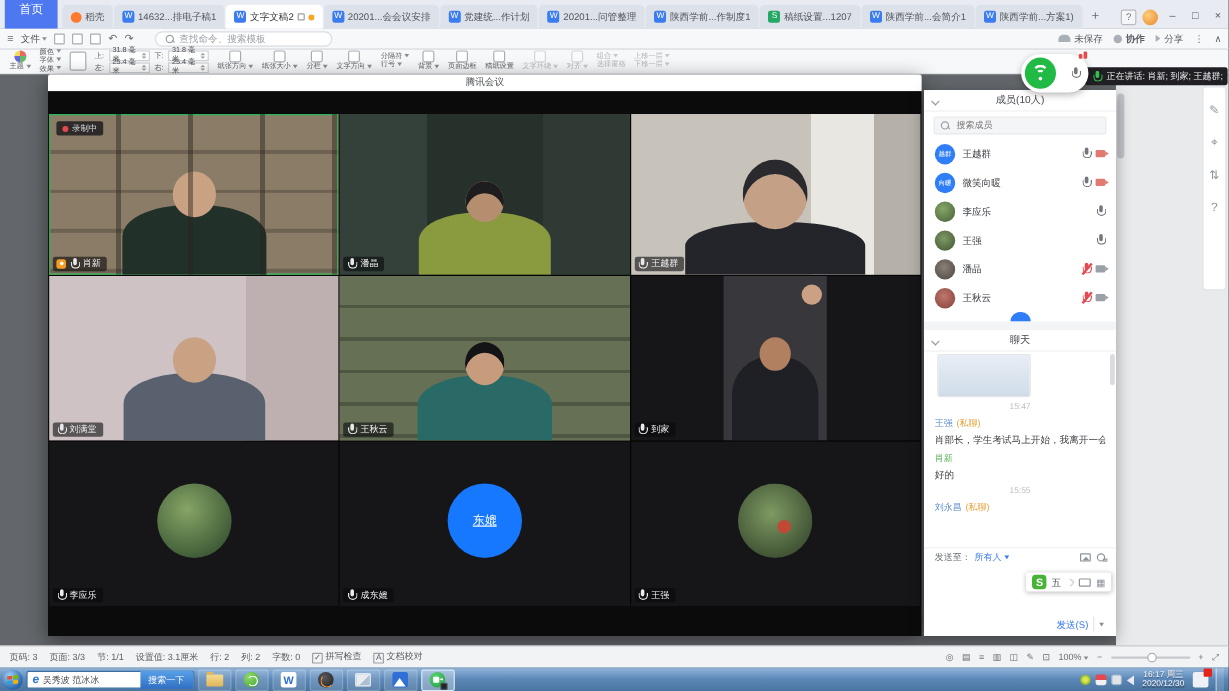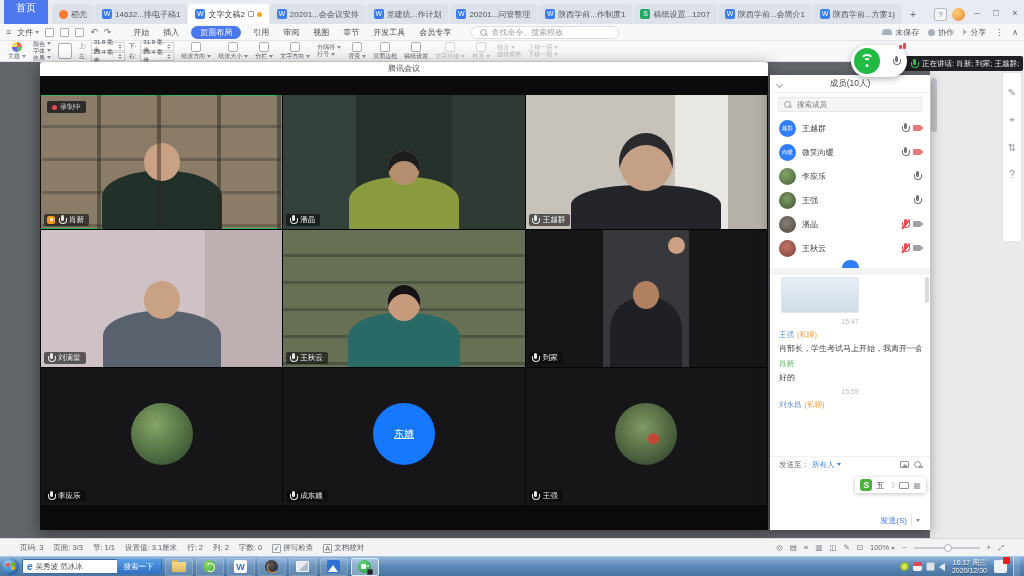--- a/index.html
+++ b/index.html
@@ -154,21 +154,21 @@
   .wifi .a1{top:6px;width:14px;height:14px;}
   .wifi .a2{top:10px;width:7px;height:7px;}
   .wifi .dot{position:absolute;left:50%;top:16px;width:3px;height:3px;border-radius:50%;background:#fff;transform:translateX(-50%);}
   .pill-mic{position:absolute;right:7px;top:11px;}
   .net-ind{position:absolute;left:899px;top:43px;z-index:41;display:flex;gap:1px;}
   .net-ind i{display:block;width:3px;height:6px;background:#e5484d;border-radius:1px;}
   .net-ind i:first-child{height:4px;margin-top:2px;}
   .speak-tip{position:absolute;left:904px;top:56px;height:15px;max-width:119px;background:#202024;color:#e8e9eb;font-size:7.5px;display:flex;align-items:center;gap:4px;padding:0 6px;border-radius:2px;z-index:39;white-space:nowrap;overflow:hidden;}
 
   
-  .statusbar{position:absolute;left:0;top:538px;width:1024px;height:18px;background:#f2f3f5;border-top:1px solid #d8dadd;display:flex;align-items:center;font-size:7.5px;color:#5a5d61;padding:0 20px;gap:10px;}
+  .statusbar{position:absolute;left:0;top:538px;width:1024px;height:18px;background:#f2f3f5;border-top:1px solid #d8dadd;display:flex;align-items:center;font-size:7.5px;color:#5a5d61;padding:0 8px;gap:10px;}
   .chk-box{display:inline-flex;width:9px;height:9px;border:1px solid #9aa0a7;border-radius:1px;font-size:7px;line-height:8px;justify-content:center;color:#5a5d61;margin-right:2px;vertical-align:-1px;}
   .sb-right{margin-left:auto;display:flex;align-items:center;gap:7px;color:#6a6e74;}
   .slider{position:relative;width:66px;height:2px;background:#c6c9cd;border-radius:1px;}
   .slider .knob{position:absolute;left:30px;top:-3px;width:8px;height:8px;border-radius:50%;background:#fff;border:1px solid #aab0b7;}
 
   
   .taskbar{position:absolute;left:0;top:556px;width:1024px;height:20px;background:linear-gradient(#8fb3da,#5d89b9 45%,#49749f);border-top:1px solid #a9c9e8;display:flex;align-items:center;padding:0 2px;gap:3px;}
   .orb{width:17px;height:17px;border-radius:50%;background:radial-gradient(circle at 35% 30%,#9fd2f5,#2b66ad 70%,#173f75);display:flex;align-items:center;justify-content:center;flex:0 0 auto;}
   .orb .flag{display:grid;grid-template-columns:4px 4px;grid-template-rows:3px 3px;gap:1px;transform:skewY(-6deg);}
   .orb .flag i{display:block;}
@@ -266,41 +266,30 @@
   </div>
 
   <div class="menubar">
     <span class="mb-glyph">≡</span>
     <span><span>文件</span><span class="caret"></span></span>
     <span class="mini-ico"></span>
     <span class="mini-ico"></span>
     <span class="mini-ico"></span>
     <span class="mb-glyph">↶</span>
     <span class="mb-glyph">↷</span>
-    <div class="mb-menus">
-      <span class="mb-menu">开始</span>
-      <span class="mb-menu">插入</span>
-      <span class="mb-menu active">页面布局</span>
-      <span class="mb-menu">引用</span>
-      <span class="mb-menu">审阅</span>
-      <span class="mb-menu">视图</span>
-      <span class="mb-menu">章节</span>
-      <span class="mb-menu">开发工具</span>
-      <span class="mb-menu">会员专享</span>
-    </div>
     <div class="mb-search">
       <span class="search-glyph"></span>
       <span>查找命令、搜索模板</span>
     </div>
     <div class="mb-right">
       <span style="display:flex;align-items:center;gap:3px;">
           <span class="cloud-ico"></span>
           <span>未保存</span>
         </span>
-      <span style="display:flex;align-items:center;gap:3px;">
+      <span style="display:flex;align-items:center;gap:3px;font-weight:bold;">
           <span class="ppl-ico"></span>
           <span>协作</span>
         </span>
       <span style="display:flex;align-items:center;gap:3px;">
           <span class="share-ico"></span>
           <span>分享</span>
         </span>
       <span>⋮</span>
       <span>∧</span>
     </div>
@@ -567,20 +556,24 @@
       <span class="nm">王秋云</span>
       <span class="icos">
           <span class="mic red">
             <span class="slash"></span>
           </span>
           <span class="cam"></span>
         </span>
     </div>
     <div class="half-av"></div>
     <div class="panel-gap"></div>
+    <div class="p-header">
+        <span class="chev"></span>
+        <span>聊天</span>
+      </div>
     <div class="chatlist">
       <div class="chat-img"></div>
       <div class="ctime">15:47</div>
       <div class="csender"><span class="who blue">王强</span><span class="tag">(私聊)</span></div>
       <div class="cmsg">肖部长，学生考试马上开始，我离开一会，谢谢</div>
       <div class="csender"><span class="who green">肖新</span></div>
       <div class="cmsg">好的</div>
       <div class="ctime">15:55</div>
       <div class="csender"><span class="who blue">刘永昌</span><span class="tag">(私聊)</span></div>
 

